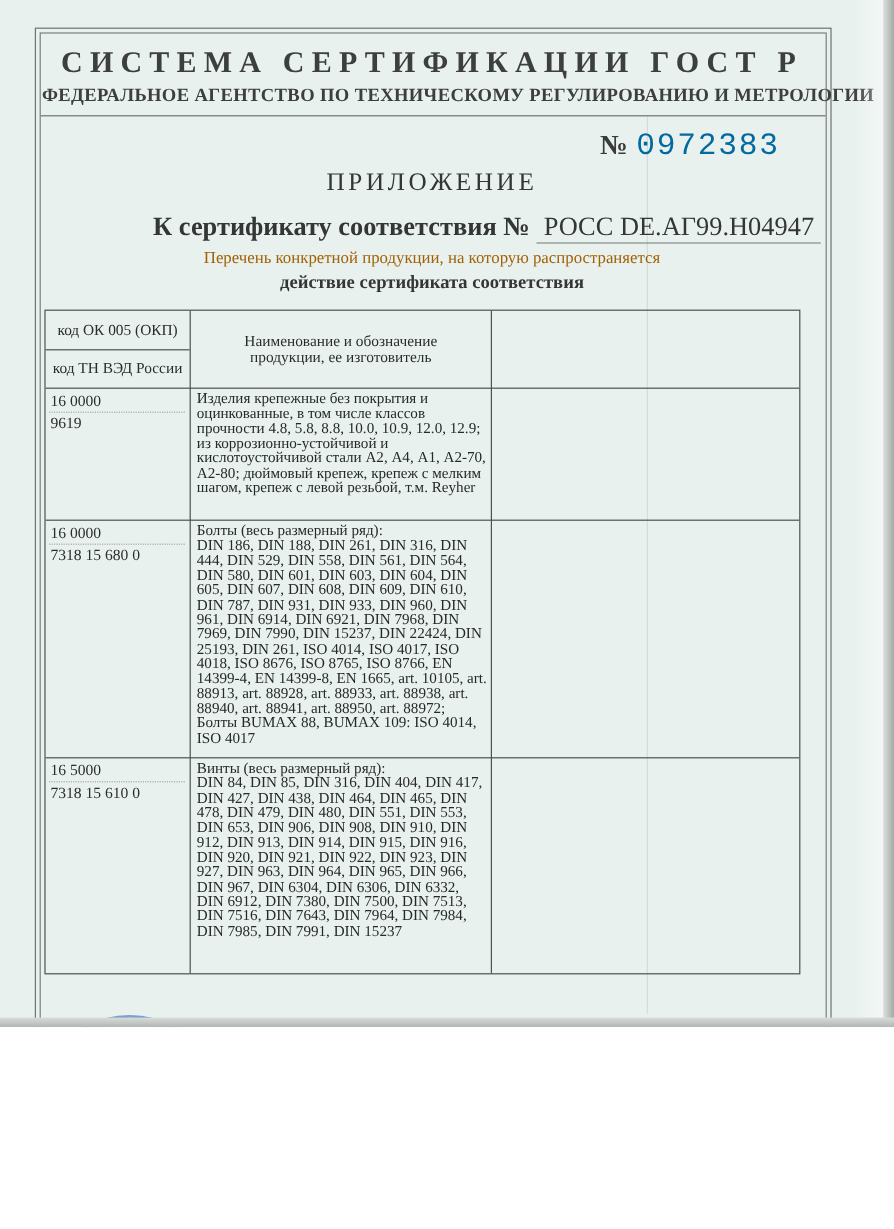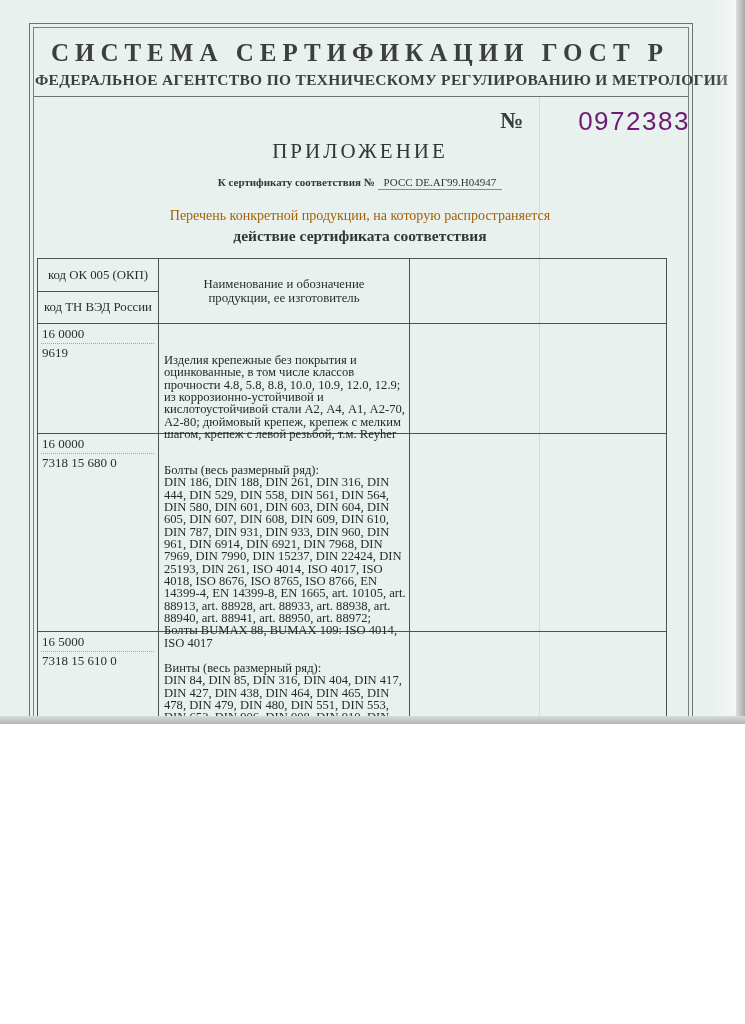--- a/index.html
+++ b/index.html
@@ -1,41 +1,41 @@
 <!DOCTYPE html>
 <html><head>
 <meta charset="utf-8">
 <style>
   html,body{margin:0;padding:0;}
-  .canvas{position:relative;width:745px;height:724px;background:#e9f1ef;overflow:hidden;
+  .canvas{position:relative;width:745px;height:856px;background:#e9f1ef;overflow:hidden;
           font-family:"Liberation Serif", serif;color:#2b2b2b;}
   .abs{position:absolute;}
   
   .edge-right{right:0;top:0;width:9px;height:100%;background:linear-gradient(to right,#dde1dd,#a6aaa6);}
   .edge-bottom{bottom:0;left:0;width:100%;height:8px;background:linear-gradient(to bottom,#d8dcd8,#b2b6b2);}
   .edge-highlight{right:9px;top:0;width:24px;height:100%;background:linear-gradient(to right,rgba(255,255,255,0),rgba(255,255,255,.45));}
   
   .frame-outer{left:29px;top:23px;width:662px;height:965px;border:1px solid #6e7271;}
   .frame-inner{left:33px;top:27px;width:654px;height:957px;border:1px solid #7b807e;}
   .header-sep{left:34px;top:96px;width:654px;height:1px;background:#6e7271;}
   .crease{left:539px;top:97px;width:1px;height:748px;background:rgba(100,125,125,.16);}
   
   .hdr1{left:35px;top:39px;width:650px;text-align:center;font-size:25px;font-weight:bold;
         letter-spacing:6px;color:#3d3f3e;white-space:nowrap;}
   .hdr2{left:35px;top:71px;width:650px;text-align:center;font-size:15.5px;font-weight:bold;
         letter-spacing:.3px;color:#3d3f3e;white-space:nowrap;}
   
   .formnum{left:500px;top:108px;display:flex;align-items:flex-start;}
   .formnum .no{font-size:23px;font-weight:bold;color:#3a3c3b;margin-right:7px;}
-  .formnum .digits{font-family:Liberation Sans, sans-serif;font-size:26px;color:#701a75;
-        letter-spacing:1.5px;line-height:26px;margin-left:48px;}
+  .formnum .digits{font-family:Liberation Mono, monospace;font-size:26px;color:#0369a1;
+        letter-spacing:1.5px;line-height:26px;}
   
   .title{left:35px;top:139px;width:650px;text-align:center;font-size:21px;font-weight:normal;
         letter-spacing:3px;color:#343635;}
-  .certline{left:35px;top:176px;width:650px;text-align:center;font-size:11px;color:#343635;}
+  .certline{left:35px;top:176px;width:650px;text-align:center;font-size:22px;color:#343635;padding-left:46px;}
   .certline .lbl{font-weight:bold;}
   .certline .val{border-bottom:1px solid #87898a;padding:0 6px 1px 6px;font-weight:normal;}
   .sub1{left:35px;top:208px;width:650px;text-align:center;font-size:14px;font-weight:normal;color:#a16207;}
   .sub2{left:35px;top:227px;width:650px;text-align:center;font-size:15.5px;font-weight:bold;color:#343635;}
   
   .tbl{left:37px;top:258px;width:628px;height:552px;border:1px solid #4d5150;}
   .tline{position:absolute;background:#4d5150;}
   .v1{left:120px;top:0;width:1px;height:552px;}
   .v2{left:371px;top:0;width:1px;height:552px;}
   .hHead{left:0;top:64px;width:628px;height:1px;}
@@ -45,21 +45,21 @@
   .hcell{position:absolute;display:flex;align-items:center;justify-content:center;
          text-align:center;font-size:12.8px;line-height:14px;color:#2b2d2c;}
   .c1top{left:0;top:0;width:120px;height:32px;}
   .c1bot{left:0;top:32px;width:120px;height:32px;}
   .c2h{left:121px;top:0;width:250px;height:64px;padding:0 28px;box-sizing:border-box;}
   .c3h{left:372px;top:0;width:256px;height:64px;padding:0 26px;box-sizing:border-box;}
   .codecell{position:absolute;left:3px;width:113px;font-size:13px;line-height:15px;color:#2b2d2c;}
   .codecell .okp{display:block;border-bottom:1px dotted #a3a7a5;padding:1px 0 2px 1px;}
   .codecell .tnved{display:block;padding:1px 0 0 1px;}
   .bodycell{position:absolute;left:122px;width:247px;font-size:12.6px;line-height:12.35px;
-            color:#272928;padding:2px 1px 0 4px;box-sizing:border-box;text-align:left;margin-top:28px;}
+            color:#272928;padding:2px 1px 0 4px;box-sizing:border-box;text-align:left;}
   .bodycell .ttl:empty{display:none;}
   .bodycell .ttl{display:block;}
   .r1c1{top:66px;} .r2c1{top:176px;} .r3c1{top:374px;}
   .r1c2{top:65px;} .r2c2{top:175px;} .r3c2{top:373px;}
   
   .mp{left:76px;top:910px;font-size:17px;font-weight:bold;color:#8b5cf6;letter-spacing:1px;}
   .role1a{left:186px;top:897px;font-size:15.5px;font-weight:bold;color:#343635;}
   .role1b{left:173px;top:913px;font-size:14.5px;font-weight:bold;color:#343635;}
   .role2{left:173px;top:941px;font-size:15.5px;color:#343635;}
   .sigline{height:1px;background:#8d918f;}

